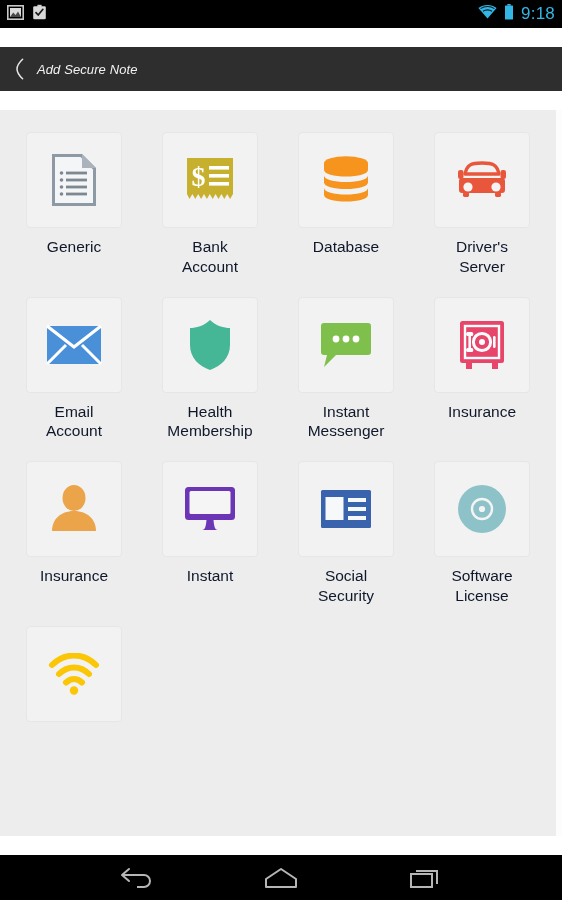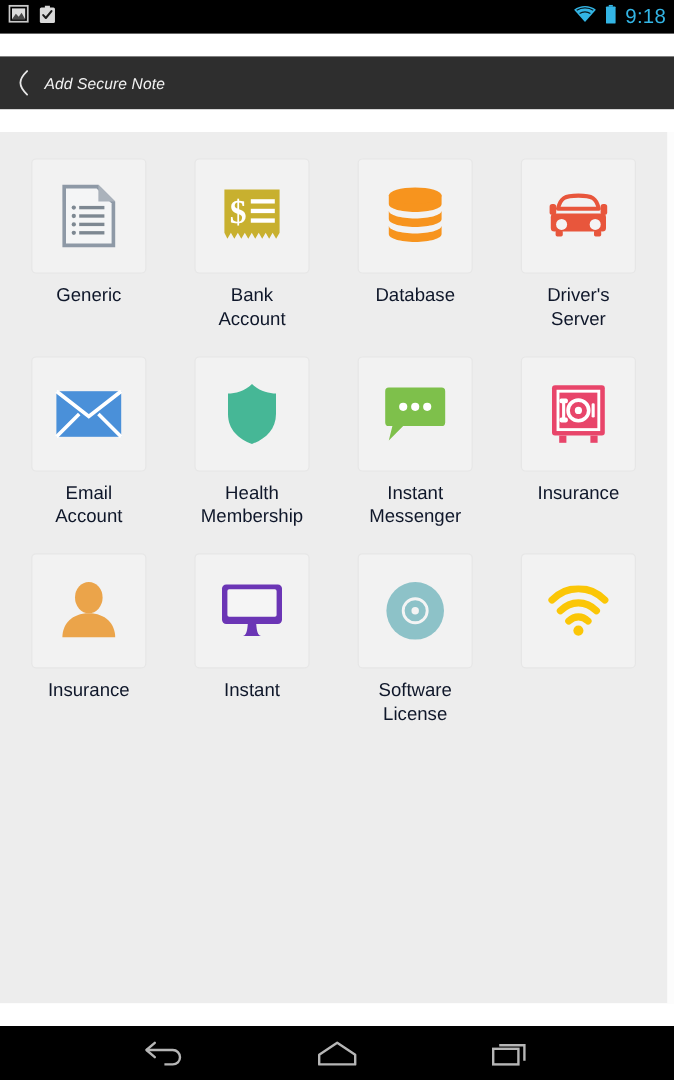--- a/index.html
+++ b/index.html
@@ -337,20 +337,35 @@
         <div class="tile">
           <svg width="54" height="46" viewBox="0 0 54 46">
             <rect x="2" y="1" width="50" height="33" rx="3.5" fill="#6b35b5"></rect>
             <rect x="6.5" y="5" width="41" height="23" rx="1.5" fill="#f5f5f5"></rect>
             <path d="M19 44 C22.5 44 23 39 23.5 34 h7 C31 39 31.5 44 35 44 Z" fill="#6b35b5"></path>
           </svg>
         </div>
         <div class="cell-label">Instant</div>
       </div>
 
+      <div class="cell">
+        <div class="tile">
+          <svg width="52" height="40" viewBox="0 0 52 40">
+            <rect x="1" y="1" width="50" height="38" rx="1.5" fill="#3a63ae"></rect>
+            <rect x="5.5" y="8" width="18" height="23" fill="#f7f8fa"></rect>
+            <g fill="#f7f8fa">
+              <rect x="28" y="9" width="18" height="4"></rect>
+              <rect x="28" y="18" width="18" height="4"></rect>
+              <rect x="28" y="27" width="18" height="4"></rect>
+            </g>
+          </svg>
+        </div>
+        <div class="cell-label">Social
+Security</div>
+      </div>
 
       <div class="cell">
         <div class="tile">
           <svg width="50" height="50" viewBox="0 0 50 50">
             <circle cx="25" cy="25" r="24" fill="#8dc2c8"></circle>
             <circle cx="25" cy="25" r="10" fill="none" stroke="#f4f4f4" stroke-width="2.4"></circle>
             <circle cx="25" cy="25" r="3.1" fill="#f4f4f4"></circle>
           </svg>
         </div>
         <div class="cell-label">Software

